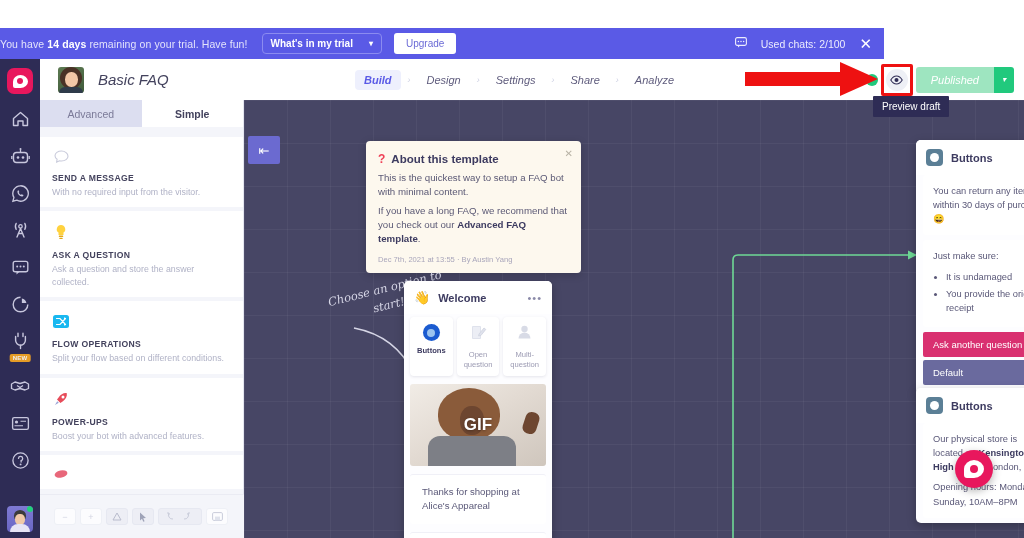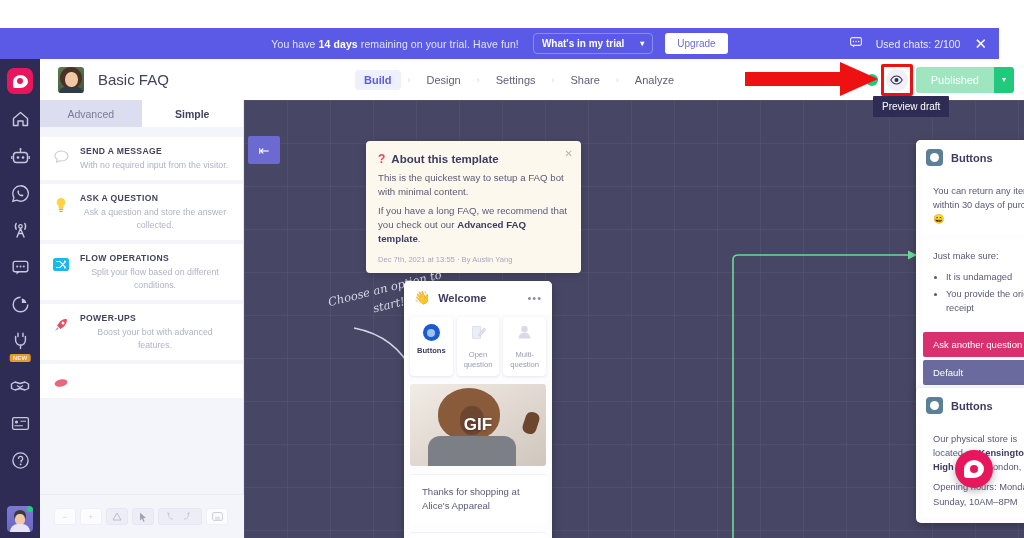--- a/index.html
+++ b/index.html
@@ -6,22 +6,22 @@
   html, body {
     width: 1024px; height: 538px;
     overflow: hidden;
     font-family: "Liberation Sans", sans-serif;
     background: #ffffff;
   }
   .app { position: relative; width: 1024px; height: 538px; overflow: hidden; background:#fff; }
 
   
   .trial-banner {
-    position: absolute; left: 0; top: 28px; width: 999px; height: 31px;
-    background: #5a5ae6; display: flex; align-items: center; justify-content: center;
+    position: absolute; left: 0; top: 28px; width: 884px; height: 31px;
+    background: #5a5ae6; display: flex; align-items: center; 
     color: #fff; font-size: 10.5px;
   }
   .trial-text { color: #e3e3fb; letter-spacing: .1px; }
   .trial-text b { color: #ffffff; font-weight: 700; }
   .trial-select {
     margin-left: 14px; border: 1px solid #8b8bf0; border-radius: 4px;
     padding: 4px 8px; display: flex; align-items: center; gap: 16px;
     font-size: 10px; font-weight: 700; color: #ffffff; cursor: pointer;
   }
   .caret { font-size: 8px; line-height: 1; }
@@ -66,21 +66,21 @@
     border-radius: 4px; background: linear-gradient(#7e7ad3,#6a66c4); overflow: hidden;
   }
   .rail-avatar .head { position:absolute; left:7px; top:4px; width:12px; height:11px; border-radius:50% 50% 40% 40%; background:#3b3b3b;}
   .rail-avatar .face { position:absolute; left:8px; top:8px; width:10px; height:11px; border-radius:45%; background:#f0c9a8;}
   .rail-avatar .body { position:absolute; left:3px; bottom:0; width:20px; height:8px; border-radius:8px 8px 0 0; background:#e7e4f5;}
   .rail-avatar .online { position:absolute; right:0; top:0; width:6px; height:6px; border-radius:50%; background:#21d07a; }
 
   
   .header {
     position: absolute; left: 40px; top: 59px; width: 984px; height: 41px;
-    background: #ffffff; display: flex; align-items: center; z-index: 6;
+    background: #ffffff; display: flex; align-items: center; z-index: 6; font-style: italic;
   }
   .bot-avatar {
     margin-left: 18px; width: 26px; height: 26px; border-radius: 3px; overflow: hidden;
     background: linear-gradient(160deg,#5d7a52,#3f5a3a); position: relative; flex: none;
   }
   .bot-avatar .hair { position:absolute; left:2px; top:0; width:22px; height:22px; border-radius:50%; background:#4a3226;}
   .bot-avatar .fc { position:absolute; left:7px; top:5px; width:13px; height:15px; border-radius:48%; background:#f2c7a6;}
   .bot-avatar .sh { position:absolute; left:1px; bottom:0; width:24px; height:6px; border-radius:6px 6px 0 0; background:#2f3b4a;}
   .bot-title { margin-left: 14px; font-size: 15px; color: #43425d; font-weight: 400; }
   .steps { position: absolute; left: 315px; top: 0; height: 41px; display: flex; align-items: center; font-size: 11px; }
@@ -121,25 +121,25 @@
   .tabs { display: flex; height: 27px; background: #fff; }
   .tab {
     flex: 1; display: flex; align-items: center; justify-content: center;
     font-size: 10.5px; color: #5f5c7d; cursor: pointer;
   }
   .tab.active { background: #fff; color: #43425d; font-weight: 600; }
   .tab.inactive { background: #dcdef0; color: #7b7a98; }
   .blocks { padding: 10px 0 0 0; }
   .block {
     background: #ffffff; margin: 0 0 4px 0; padding: 9px 13px 9px 12px;
-    display: flex; gap: 10px; align-items: flex-start; cursor: pointer;
+    display: flex; gap: 10px; align-items: flex-start; cursor: pointer; flex-direction: column;
   }
   .block-ic { width: 18px; flex: none; display: flex; justify-content: center; padding-top: 4px; }
   .block-title { font-size: 8.6px; font-weight: 700; color: #43425d; letter-spacing: .35px; }
-  .block-desc { font-size: 8.8px; color: #b0b2c6; line-height: 1.42; margin-top: 3px; text-align: center; }
+  .block-desc { font-size: 8.8px; color: #b0b2c6; line-height: 1.42; margin-top: 3px; }
   .bottom-tools {
     position: absolute; left: 0; bottom: 0; width: 204px; height: 44px; background: #f4f5fa;
     display: flex; align-items: center; gap: 4px; padding-left: 14px; border-top: 1px solid #eaebf3;
   }
   .tool {
     width: 22px; height: 17px; border-radius: 3px; background: #fcfcfe; border: 1px solid #eef0f6;
     display: flex; align-items: center; justify-content: center; color: #d3d5e2; font-size: 9px; cursor: pointer;
   }
   .tool.grp { background: #edeef5; border-color: #e6e8f1; }
 

